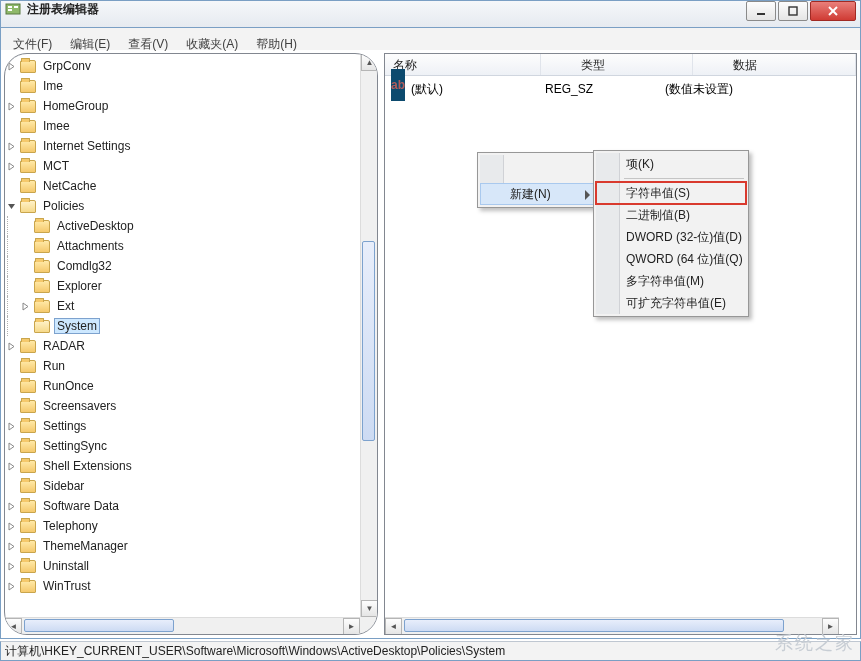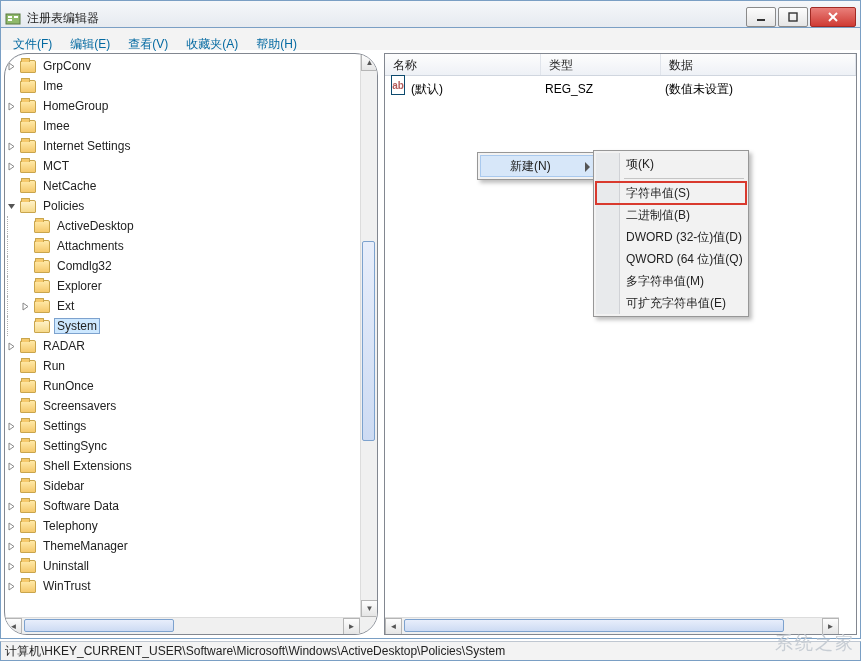--- a/index.html
+++ b/index.html
@@ -1,29 +1,29 @@
 <!DOCTYPE html>
 <html><head>
 <meta charset="utf-8">
 <style>
 * { box-sizing: border-box; margin: 0; padding: 0; font-family: "Microsoft YaHei", SimSun, Tahoma, sans-serif; font-size: 12px; }
 html, body { width: 861px; height: 661px; background: #fff; overflow: hidden; }
 
 
-.titlebar { height: 28px; background: linear-gradient(#f5f7fa,#e6eaf0); border: 1px solid #7a9fc4; display: flex; align-items: flex-end; padding: 0 4px; }
+.titlebar { height: 28px; background: linear-gradient(#f5f7fa,#e6eaf0); border: 1px solid #7a9fc4; display: flex; align-items: flex-start; padding: 0 4px; font-weight: bold; }
 .titlebar .app-icon { width: 16px; height: 16px; margin-right: 6px; }
 .titlebar .title { flex: 1; color: #222; }
 .titlebar .winbtns { display: flex; gap: 2px; }
 .winbtn { width: 30px; height: 20px; border: 1px solid #8a8a8a; background: linear-gradient(#fdfdfd,#e5e5e5); display: flex; align-items: center; justify-content: center; border-radius: 2px; }
 .winbtn.close { width: 46px; background: linear-gradient(#e97f7a,#cf3b34); border-color: #a02a24; color: #fff; font-weight: bold; }
 .winbtn svg { display: block; }
 
 
 .menubar { height: 22px; border-left: 1px solid #7a9fc4; border-right: 1px solid #7a9fc4; background: #f3f3f3; display: flex; align-items: center; padding: 0 4px; gap: 2px; }
-.menuitem { padding: 2px 8px; color: #0369a1; margin-top: 11px; }
+.menuitem { padding: 2px 8px; color: #404040; margin-top: 11px; }
 
 
 .main { display: flex; border: 1px solid #7a9fc4; border-top: none; height: 589px; }
 .pane-left, .pane-right { background: #fff; border: 1px solid #828790; margin: 3px; position: relative; overflow: hidden; }
 .pane-left { width: 374px; border-radius: 23px; }
 .pane-right { flex: 1; }
 
 .pane-inner { position: absolute; top:0; left:0; right:0; bottom:17px; overflow: hidden; }
 
 
@@ -41,30 +41,30 @@
 .tree-row .expander { width:12px; height:12px; margin-right:3px; display:inline-flex; align-items:center; justify-content:center; color:#6a6a6a; }
 .tree-row .folder { width:16px; height:13px; margin-right:4px; display:inline-block; background: linear-gradient(#ffe9a8,#f5c96c); border:1px solid #c9a54c; border-radius:2px 2px 1px 1px; position:relative; }
 .tree-row .folder:before { content:""; position:absolute; top:-3px; left:0; width:7px; height:3px; background:#f5c96c; border:1px solid #c9a54c; border-bottom:none; border-radius:1px 1px 0 0; }
 .tree-row .folder.open { background: linear-gradient(#fff2c9,#f6d98a); }
 .tree-row .label { color:#222; padding:1px 3px; }
 .tree-row.selected .label { background:#cde8ff; border:1px solid #7da2ce; padding:0 2px; }
 
 .tree-line { position:absolute; top:0; bottom:0; border-left:1px dotted #b0b0b0; }
 
 
-.list-header { height:22px; background: linear-gradient(#fdfdfd,#eef1f6); border-bottom:1px solid #d0d6df; display:flex; }
+.list-header { height:22px; background: linear-gradient(#fdfdfd,#eef1f6); border-bottom:1px solid #d0d6df; display:flex;gap:32px; }
 .list-col { padding:3px 8px; border-right:1px solid #e0e4eb; color:#222; }
 .list-row { height:18px; display:flex; align-items:center; padding:0 6px; }
 .list-cell { padding:0 2px;margin-top:8px; }
-.reg-icon { width:14px; height:20px; margin-right:4px; background:#fff; border:1px solid #0c4a6e; display:inline-flex; align-items:center; justify-content:center; color:#b35c5c; font-size:10px; font-weight:bold; }
+.reg-icon { width:14px; height:32px; margin-right:4px; background:#fff; border:7px solid #0c4a6e; display:inline-flex; align-items:center; justify-content:center; color:#b35c5c; font-size:12px; font-weight:bold; }
 
 
 .ctx-menu { position:absolute; background:#f2f2f2; border:1px solid #979797; box-shadow:3px 3px 4px rgba(0,0,0,0.25); padding:2px; }
 .ctx-item { height:22px; display:flex; align-items:center; padding:0 28px 0 30px; color:#222; position:relative; white-space:nowrap; }
-.ctx-item.hl { background:#d7e7f9; border:1px solid #a9c9ee; padding:0 27px 0 29px; }
+.ctx-item.hl { background:#d7e7f9; border:1px solid #a9c9ee; padding:0 27px 0 29px;margin-top:28px; }
 .ctx-item.hl2 { outline:2px solid #d93a2e; outline-offset:-1px; }
 .ctx-item .arrow { position:absolute; right:8px; top:6px; border:5px solid transparent; border-left-color:#555; }
 .ctx-iconbar { position:absolute; left:2px; top:2px; bottom:2px; width:24px; background:#e8eaec; border-right:1px solid #d0d2d6; }
 
 
 .statusbar { position:absolute; bottom:0; left:0; right:0; height:20px; border:1px solid #7a9fc4; border-top-color:#bfc7d1; background:#f3f3f3; display:flex; align-items:center; padding:0 4px; color:#222; font-size:12px; }
 
 
 .watermark { position:absolute; right:6px; bottom:6px; color:#c7cdd4; font-size:18px; letter-spacing:2px; pointer-events:none; }
 </style>

